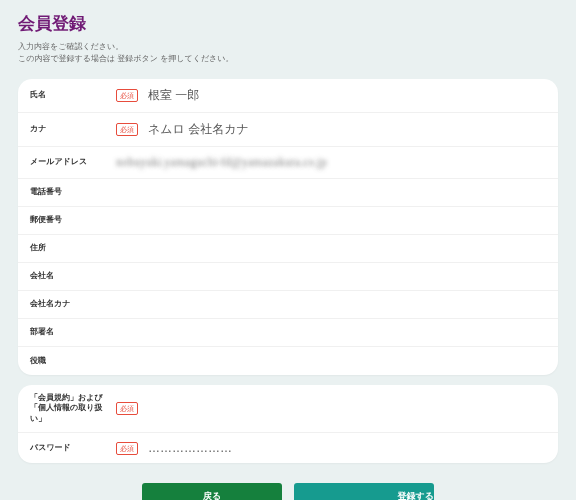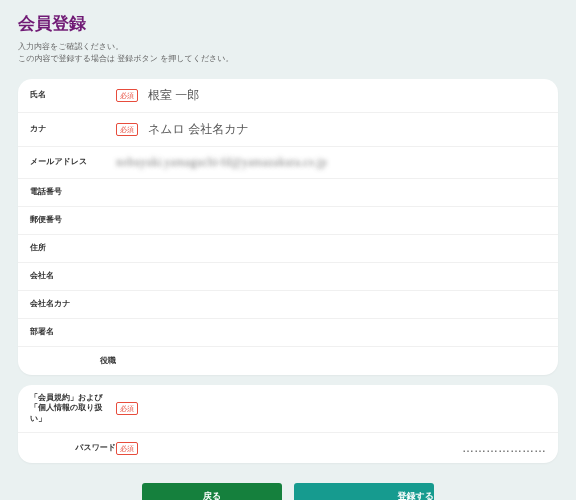--- a/index.html
+++ b/index.html
@@ -33,21 +33,21 @@
       box-shadow: 0 1px 2px rgba(0,0,0,0.04);
       margin-bottom: 10px;
     }
     .row {
       display: flex;
       align-items: center;
       padding: 8px 12px;
       border-bottom: 1px solid #f0f0f0;
       min-height: 28px;
     }
-    .row:last-child { border-bottom: none; text-align: right; }
+    .row:last-child { border-bottom: none; }
     .row-label {
       width: 86px;
       font-size: 8px;
       font-weight: bold;
       color: #333;
       flex-shrink: 0;
       line-height: 1.3;
     }
     .req-badge {
       display: inline-block;

